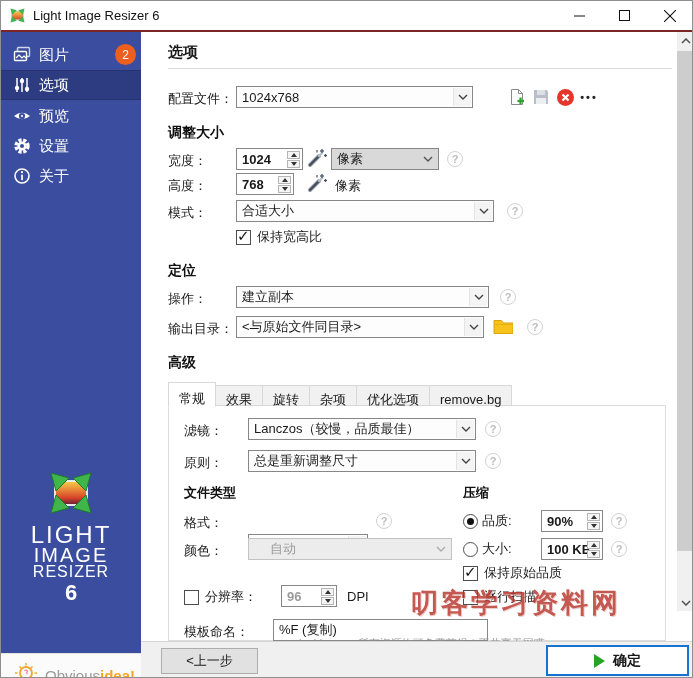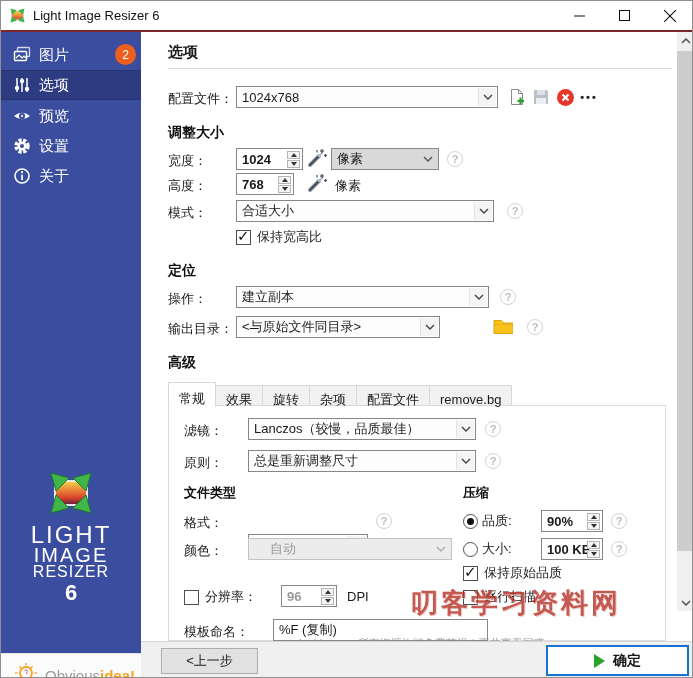--- a/index.html
+++ b/index.html
@@ -221,21 +221,21 @@
       </svg>
       <span class="brand"><span class="b-gray">Obvious</span><span class="b-orange">idea!</span></span>
     </div>
   </div>
 
   <div class="content">
     <div class="page-title">选项</div>
     <div class="divider"></div>
 
     <div class="lbl" style="left:27px;top:58px">配置文件：</div>
-    <div class="combo" style="left:95px;top:54px;width:262px">
+    <div class="combo" style="left:95px;top:54px;width:237px">
       <span>1024x768</span>
       <span class="chev">
           <svg width="10" height="6">
             <polyline points="1,1 5,5 9,1" fill="none" stroke="#444" stroke-width="1.4"></polyline>
           </svg>
         </span>
     </div>
     <div class="icon-btn" style="left:366px;top:55px">
       <svg width="18" height="18">
           <path d="M3.5,1.5 h7 l4,4 v11 h-11 z" fill="#fff" stroke="#8a8a8a"></path>
@@ -346,21 +346,21 @@
       <span>建立副本</span>
       <span class="chev">
           <svg width="10" height="6">
             <polyline points="1,1 5,5 9,1" fill="none" stroke="#444" stroke-width="1.4"></polyline>
           </svg>
         </span>
     </div>
     <div class="help" style="left:359px;top:257px"></div>
 
     <div class="lbl" style="left:27px;top:288px">输出目录：</div>
-    <div class="combo" style="left:95px;top:284px;width:204px">
+    <div class="combo" style="left:95px;top:284px;width:248px">
       <span>&lt;与原始文件同目录&gt;</span>
       <span class="chev">
           <svg width="10" height="6">
             <polyline points="1,1 5,5 9,1" fill="none" stroke="#444" stroke-width="1.4"></polyline>
           </svg>
         </span>
     </div>
     <div class="icon-btn" style="left:352px;top:284px">
       <svg width="21" height="17">
           <path d="M1,2.5 h7.5 l2,2.5 h9.5 v10.5 h-19 z" fill="#f7c21c" stroke="#d9a50e"></path>
@@ -368,21 +368,21 @@
         </svg>
     </div>
     <div class="help" style="left:386px;top:287px"></div>
 
     <div class="heading" style="left:27px;top:322px">高级</div>
     <div class="tabbar">
       <div class="tab active">常规</div>
       <div class="tab">效果</div>
       <div class="tab">旋转</div>
       <div class="tab">杂项</div>
-      <div class="tab">配置文件</div>
+      <div class="tab">优化选项</div>
       <div class="tab">remove.bg</div>
     </div>
     <div class="panel"></div>
 
     <div class="lbl" style="left:43px;top:390px">滤镜：</div>
     <div class="combo" style="left:107px;top:386px;width:228px">
       <span>Lanczos（较慢，品质最佳）</span>
       <span class="chev">
           <svg width="10" height="6">
             <polyline points="1,1 5,5 9,1" fill="none" stroke="#444" stroke-width="1.4"></polyline>

